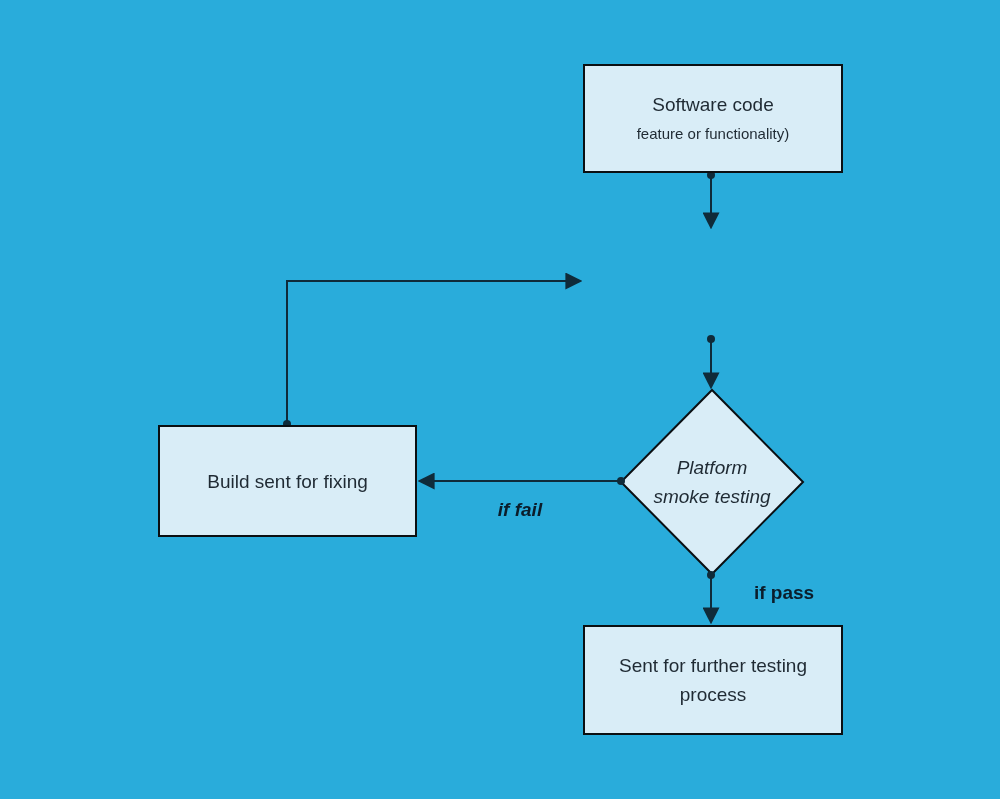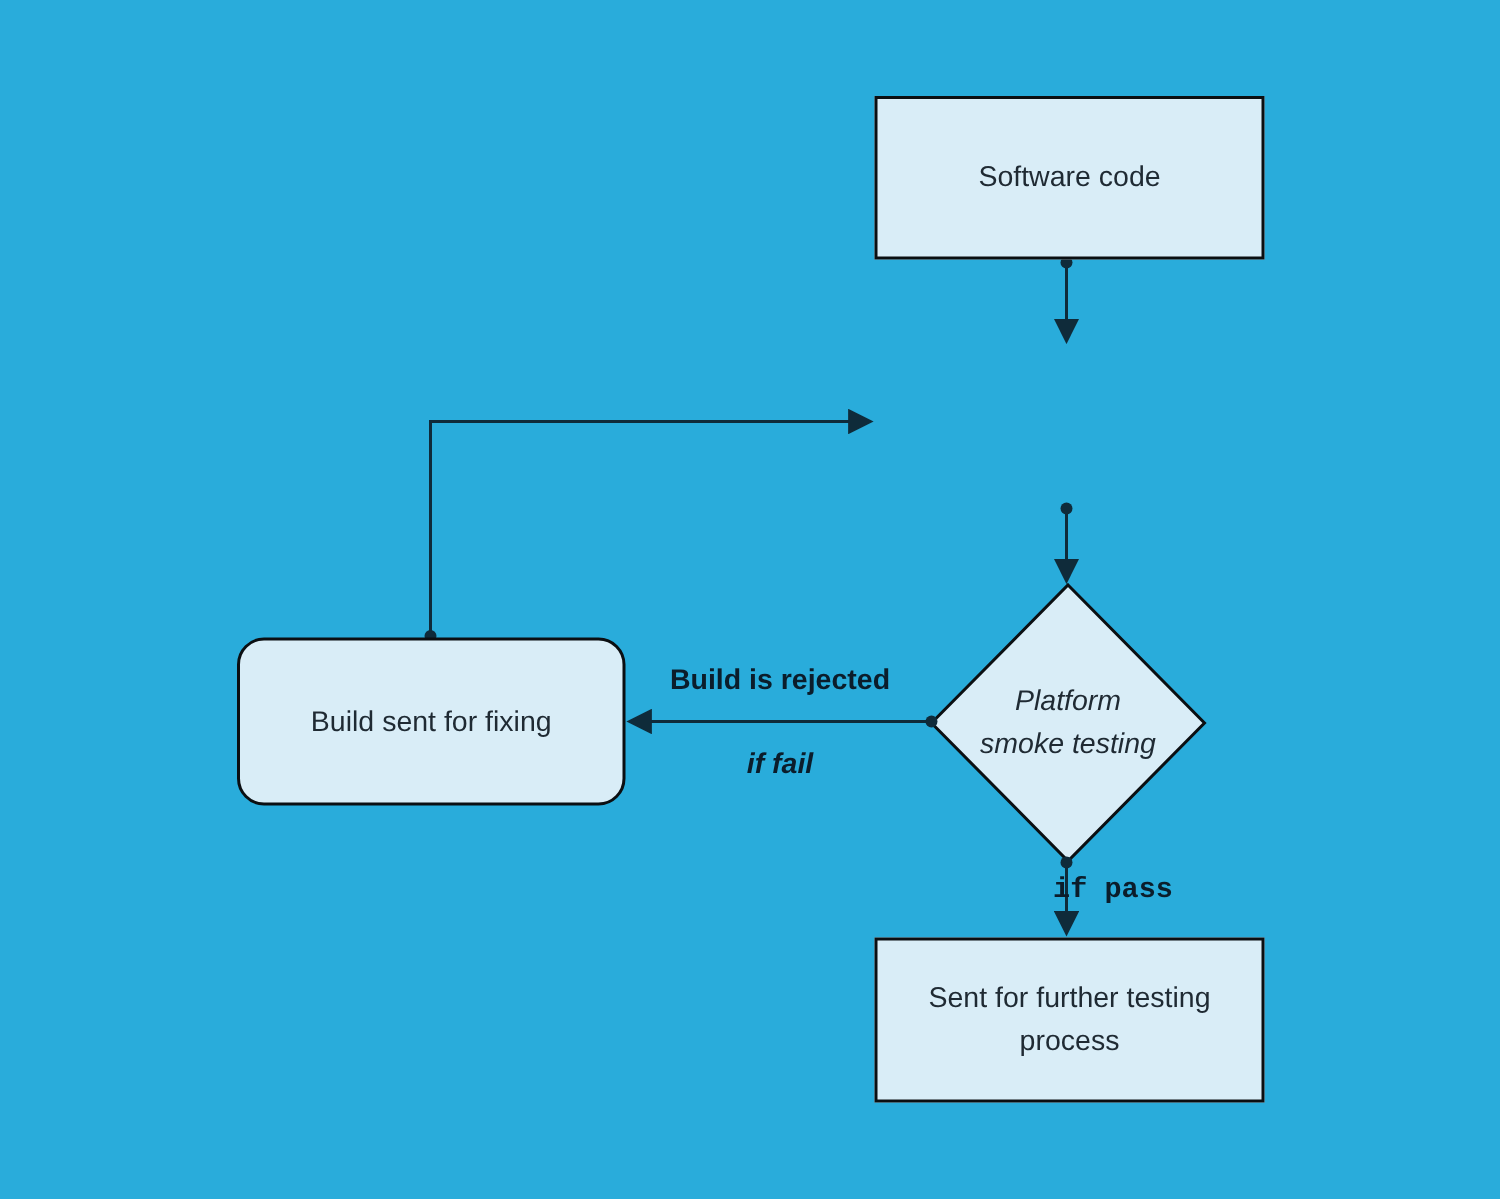--- a/index.html
+++ b/index.html
@@ -39,21 +39,21 @@
     display: flex;
     align-items: center;
     justify-content: center;
     text-align: center;
     color: var(--node-text, #1F2A33);
     font-size: 19px;
     line-height: 29px;
   }
   .node-software-dev   { left: 583px; top:  64px; width: 260px; height: 109px; }
   .node-new-build      { left: 583px; top: 228px; width: 260px; height: 109px; }
-  .node-build-fixing   { left: 158px; top: 425px; width: 259px; height: 112px; border-radius: 18px; }
+  .node-build-fixing   { left: 158px; top: 425px; width: 259px; height: 112px; }
   .node-further-testing{ left: 583px; top: 625px; width: 260px; height: 110px; padding: 0 27px; }
   .decision-label {
     position: absolute;
     left: 652px; top: 436px; width: 120px; height: 92px;
     display: flex; align-items: center; justify-content: center;
     text-align: center;
     color: var(--node-text, #1F2A33);
     font-size: 19px;
     line-height: 29.5px;
     font-style: italic;
@@ -61,21 +61,21 @@
   .note { font-size: 15px; }
   .edge-label {
     position: absolute;
     font-weight: bold;
     font-size: 19px;
     color: var(--label-text, #0B1D2B);
     text-align: center;
   }
   .label-build-rejected { left: 430px; top: 443px; width: 180px; }
   .label-if-fail        { left: 470px; top: 499px; width: 100px; font-style: italic; }
-  .label-if-pass        { left: 702px; top: 582px; width:  80px; font-family: Liberation Mono, monospace; }
+  .label-if-pass        { left: 744px; top: 582px; width:  80px; }
 </style>
 </head>
 <body>
 
 <div class="canvas">
 
   <svg class="connector-layer" viewBox="0 0 1000 799" xmlns="http://www.w3.org/2000/svg">
     <defs>
       <marker id="arrowhead" viewBox="0 0 10 10" refX="8" refY="5" markerWidth="8.5" markerHeight="8.5" orient="auto-start-reverse">
         <path class="arrowhead-shape" d="M 0 0 L 10 5 L 0 10 z"></path>
@@ -96,33 +96,33 @@
     <path class="edge" d="M 287 423 L 287 281 L 579 281"></path>
     <circle class="dot" cx="287" cy="424" r="4"></circle>
 
     <path class="edge" d="M 711 576 L 711 621"></path>
     <circle class="dot" cx="711" cy="575" r="4"></circle>
   </svg>
 
   <div class="node node-software-dev">
     <div>
       <div><span>Software code</span></div>
+      <div class="note">feature or functionality)</div>
     </div>
   </div>
 
 
   <div class="decision-label">
     <span>Platform smoke testing</span>
   </div>
 
   <div class="node node-build-fixing">
     <span>Build sent for fixing</span>
   </div>
 
   <div class="node node-further-testing">
     <span>Sent for further testing process</span>
   </div>
 
-  <div class="edge-label label-build-rejected">Build is rejected</div>
   <div class="edge-label label-if-fail">if fail</div>
   <div class="edge-label label-if-pass">if pass</div>
 
 </div>
 
 </body></html>

